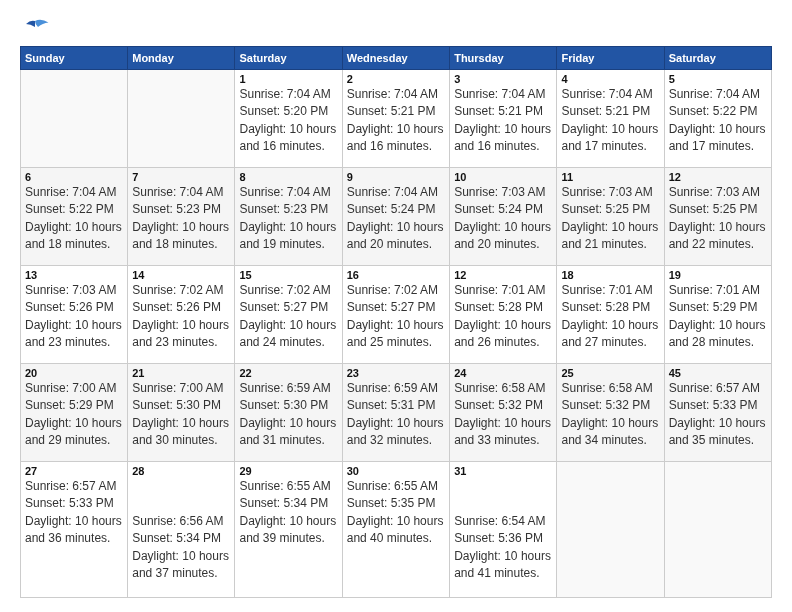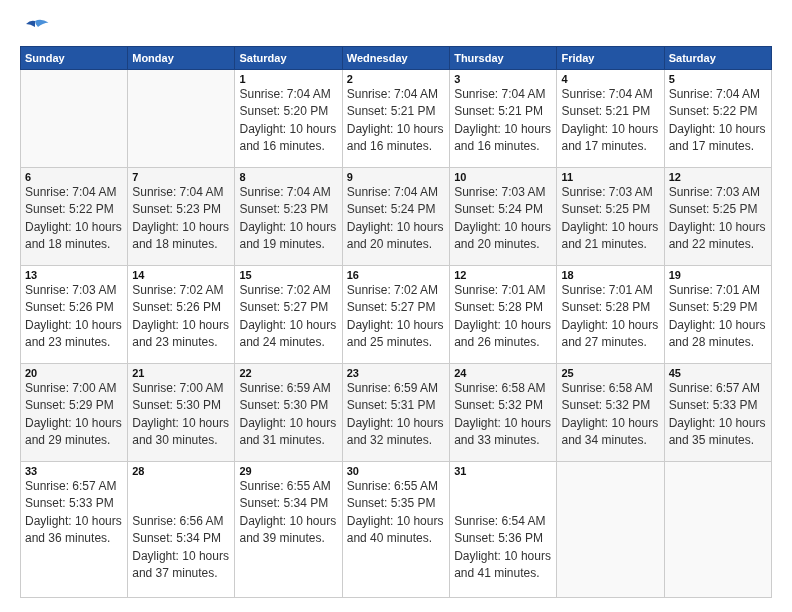--- a/index.html
+++ b/index.html
@@ -319,21 +319,21 @@
           <td>
             <div class="day-num">45</div>
             <div class="day-info" style="white-space: pre-line;">Sunrise: 6:57 AM
 Sunset: 5:33 PM
 Daylight: 10 hours
 and 35 minutes.</div>
           </td>
         </tr>
         <tr>
           <td>
-            <div class="day-num">33</div>
+            <div class="day-num">27</div>
             <div class="day-info" style="white-space: pre-line;">Sunrise: 6:57 AM
 Sunset: 5:33 PM
 Daylight: 10 hours
 and 36 minutes.</div>
           </td>
           <td>
             <div class="day-num">28</div>
             <div class="day-info" style="white-space: pre-line; margin-top: 36px;">Sunrise: 6:56 AM
 Sunset: 5:34 PM
 Daylight: 10 hours

